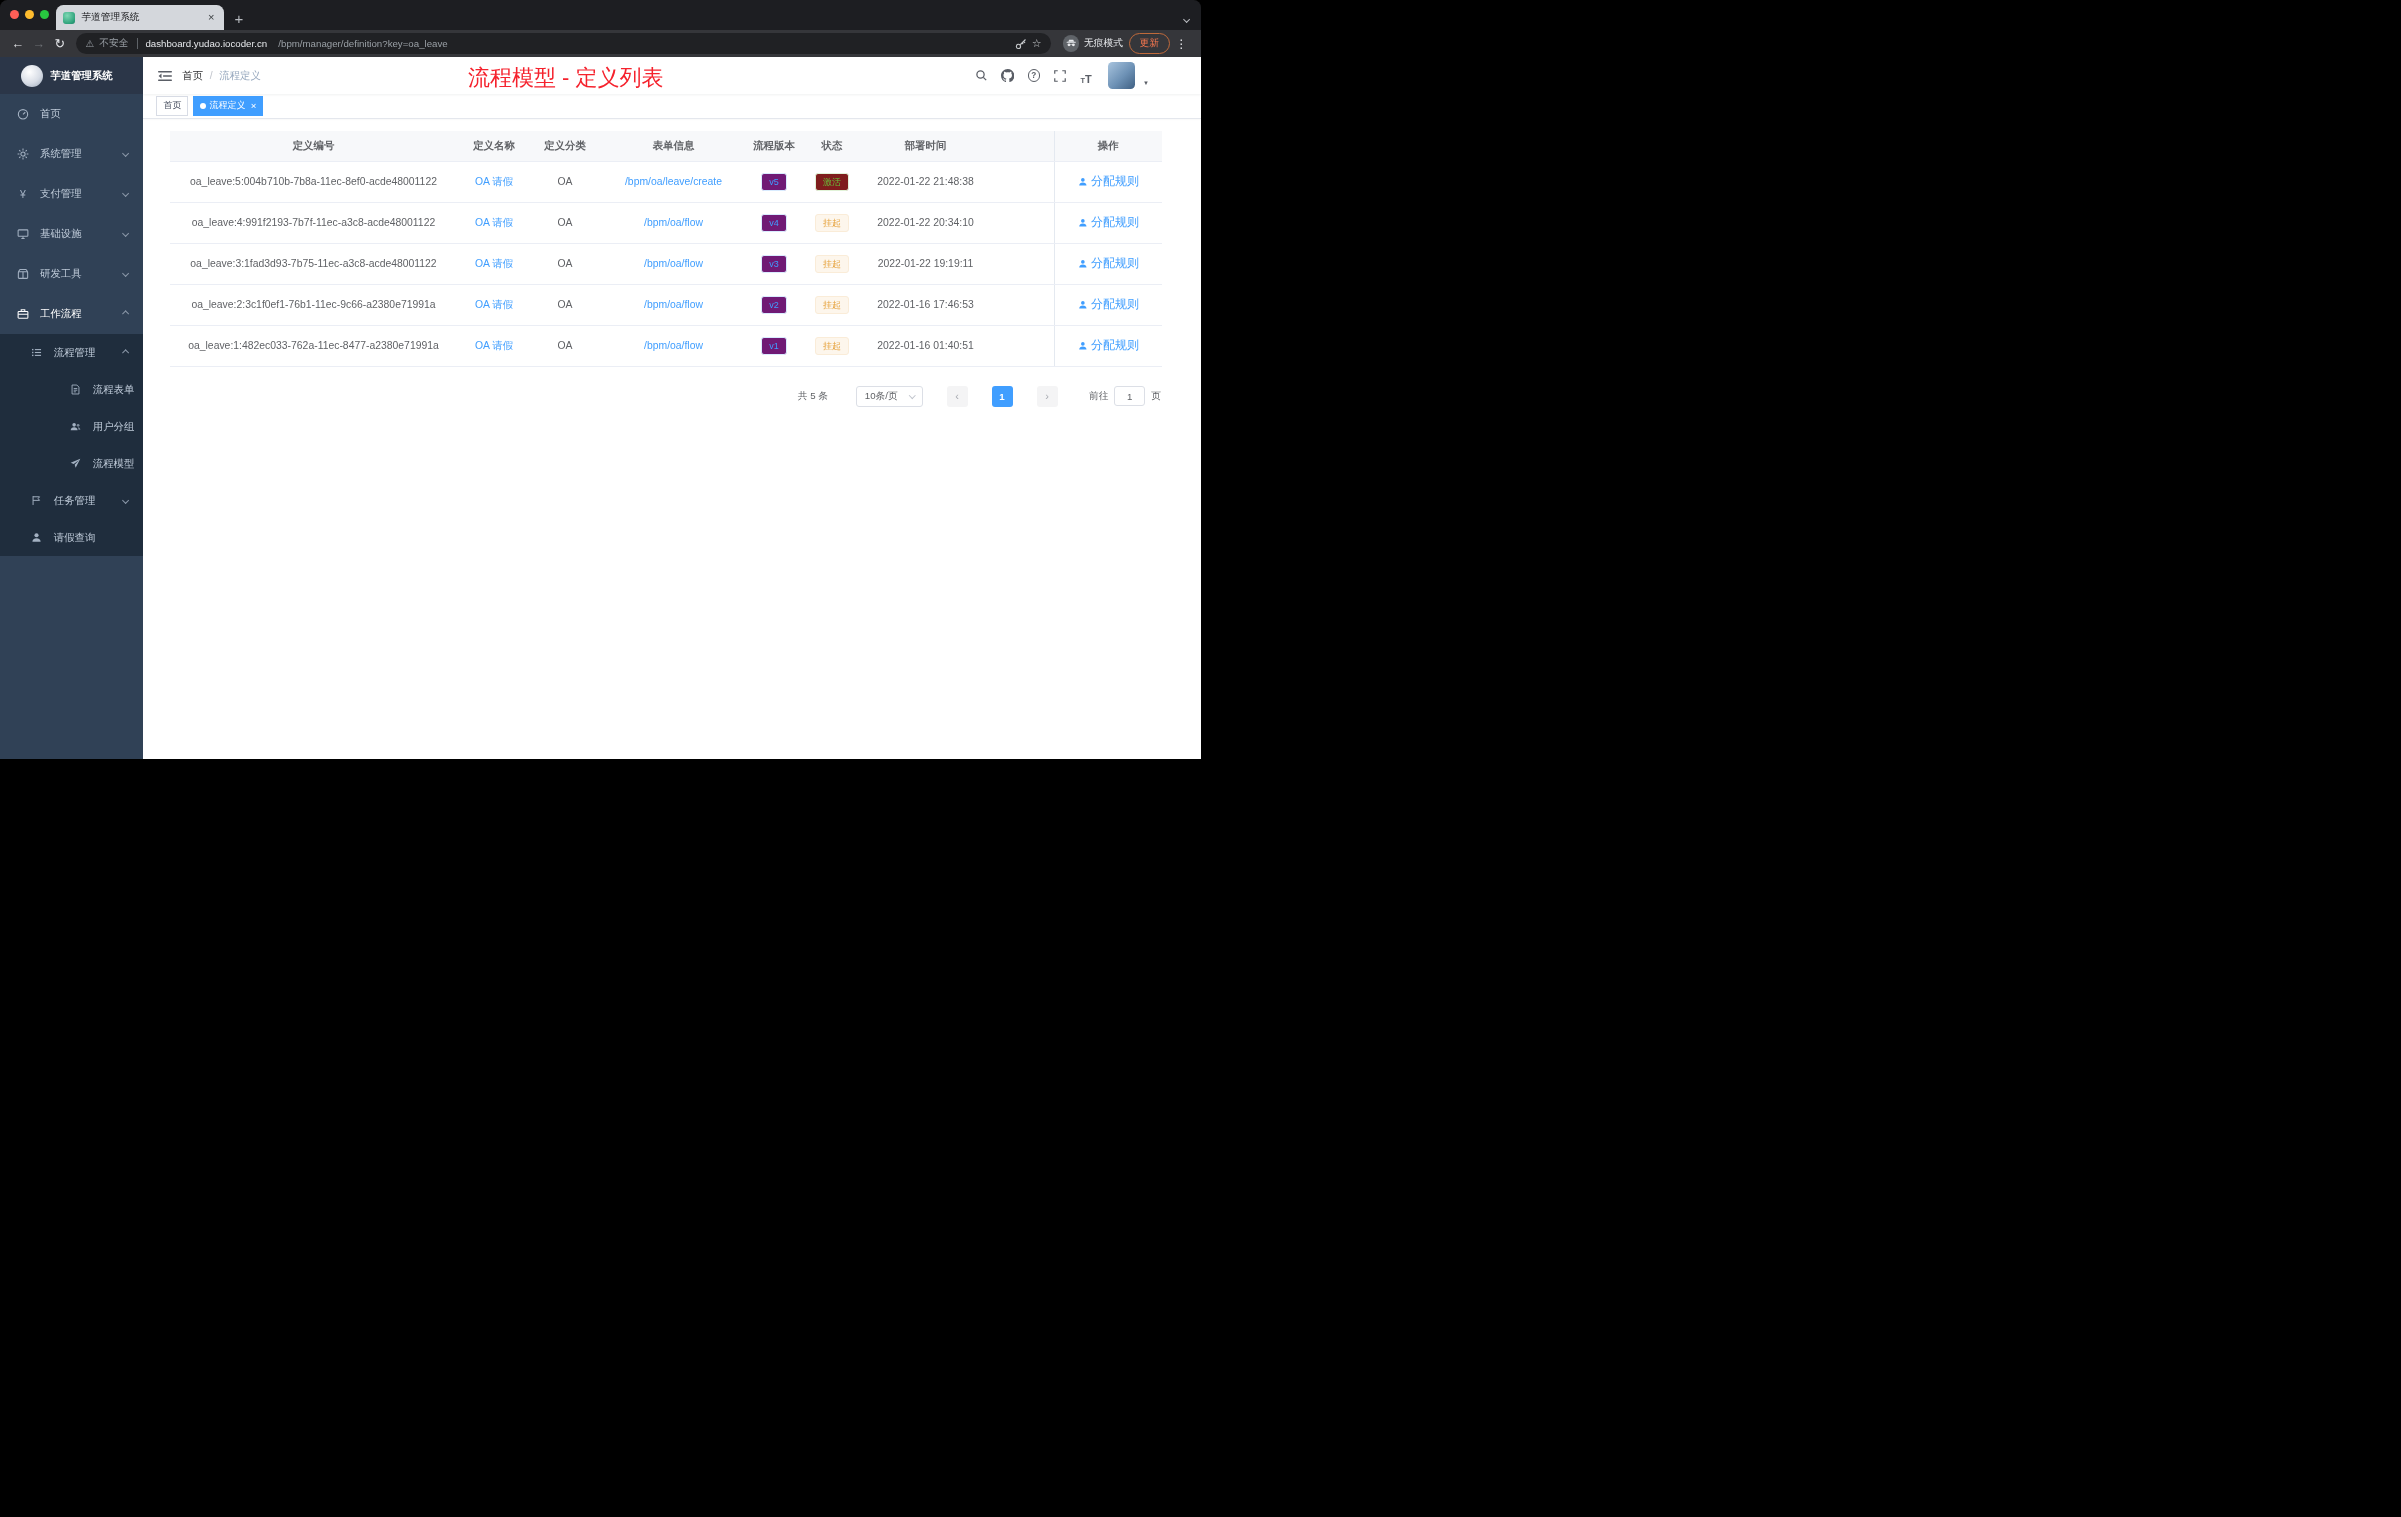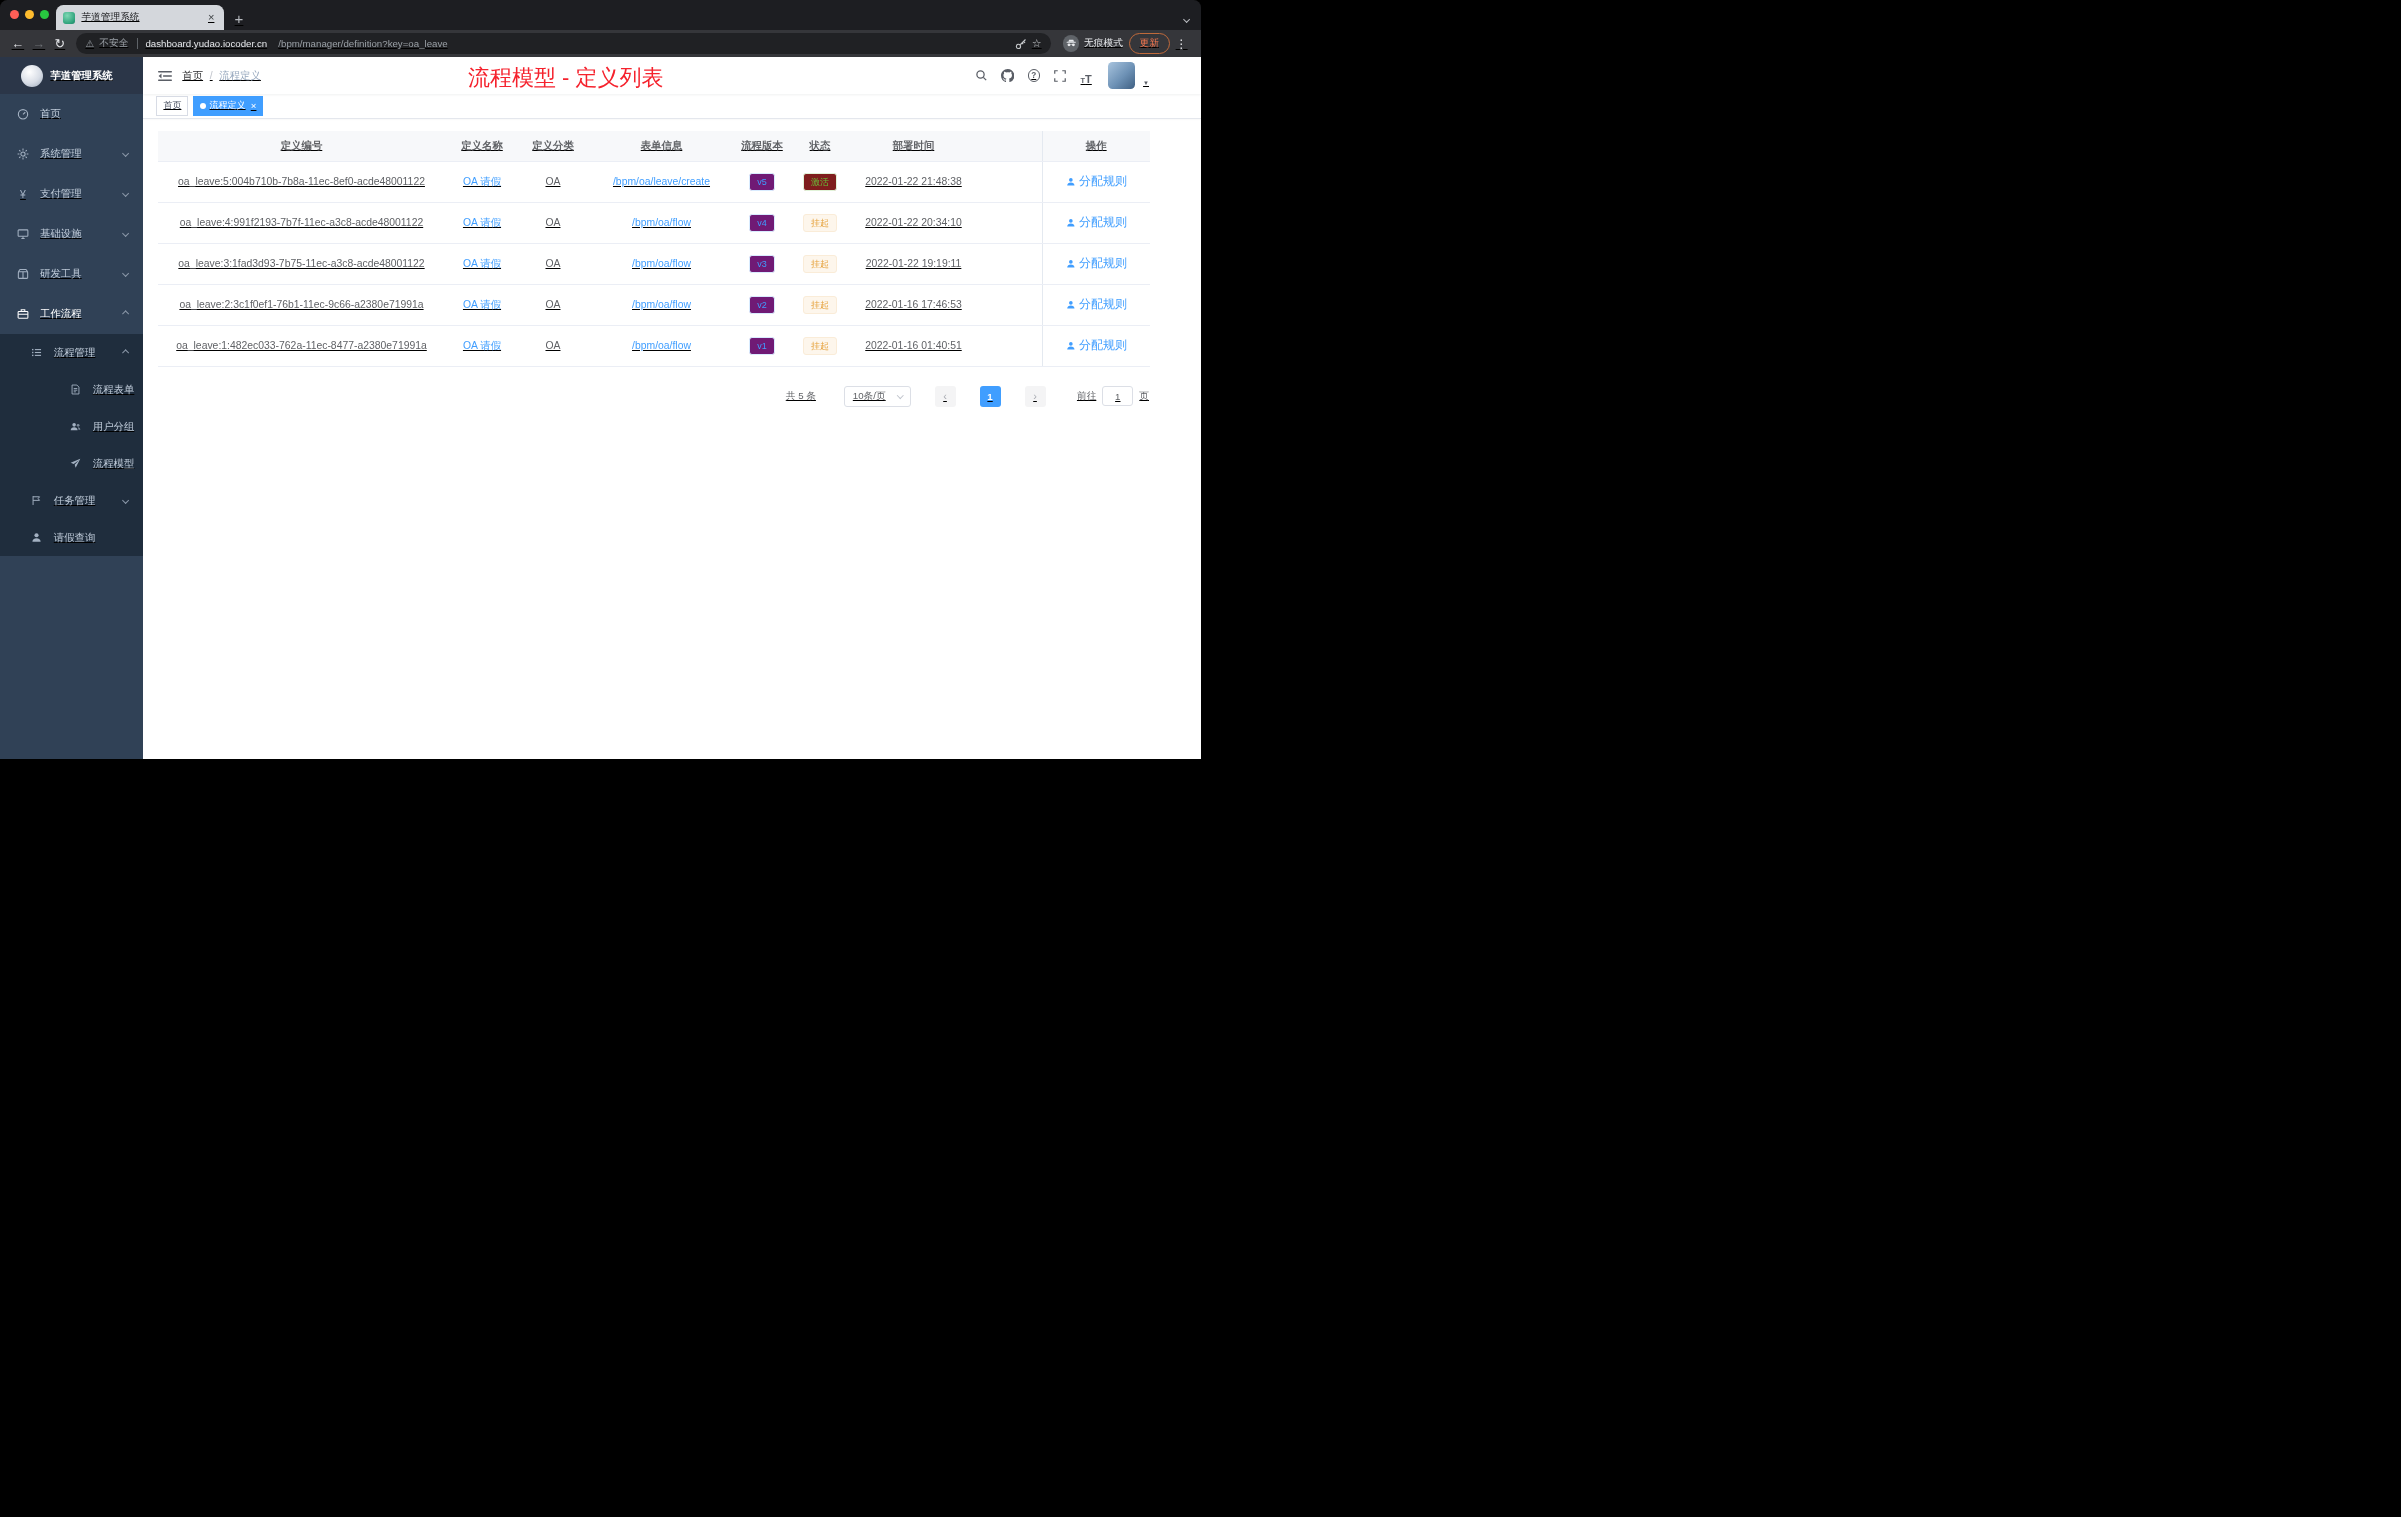--- a/index.html
+++ b/index.html
@@ -1,21 +1,21 @@
 <!DOCTYPE html>
 <html style="font-size:12px"><head>
 <meta charset="utf-8">
 <style>
   * { box-sizing: border-box; margin: 0; padding: 0; }
   body {
     margin: 0; background: #000;
     font-family: "Liberation Sans", "DejaVu Sans", sans-serif;
     width: 1201px; height: 759px; overflow: hidden;
   }
-  .browser { width:1201px; height:759px; display:flex; flex-direction:column; border-radius:7.4px 7.4px 0 0; overflow:hidden;text-decoration:underline; }
+  .browser { width:1201px; height:759px; display:flex; flex-direction:column; border-radius:7.4px 7.4px 0 0; overflow:hidden; }
 
   
   .tabstrip { height:30px; background:#1d1e22; position:relative; display:flex; align-items:flex-end; flex:none; }
   .traffic { position:absolute; left:10.4px; top:10.4px; display:flex; gap:6px; }
   .light { width:9px; height:9px; border-radius:50%; cursor:pointer; }
   .light.r { background:#ff5f57; } .light.y { background:#febc2e; } .light.g { background:#28c840; }
   .tab { margin-left:56px; width:168px; height:25px; background:#d4d7dc; border-radius:7.4px 7.4px 0 0;
          display:flex; align-items:center; padding:0 7.4px; gap:6px; color:#202124; font-size:9.7px; cursor:pointer; }
   .favicon { width:12px; height:12px; border-radius:3px; flex:none;
              background: radial-gradient(circle at 35% 30%, #7fd8b4, #2fa37c 70%, #1d7f66); }
@@ -90,21 +90,21 @@
   
   .tagsbar { height:25px; flex:none; display:flex; align-items:center; gap:4.5px; padding:0 13.4px;
              border-bottom:0.7px solid #e4e7ed; box-shadow:0 0.7px 2.2px 0 rgba(0,0,0,.05); background:#fff; z-index:2; }
   .tagv { height:19.3px; display:inline-flex; align-items:center; gap:3.7px; padding:0 6px; font-size:9px;
           border:0.7px solid #d8dce5; background:#fff; color:#495060; cursor:pointer; }
   .tagv.active { background:#409eff; border-color:#409eff; color:#fff; }
   .tag-dot { width:6px; height:6px; border-radius:50%; background:#fff; }
   .tag-close { font-size:9.7px; line-height:1; margin-left:1.5px; }
 
   
-  .content { flex:1; padding:12px 28px 12px 15px; overflow:auto; background:#fff; }
+  .content { flex:1; padding:12px 28px 12px 15px; overflow:auto; background:#fff;margin-left:12px; }
   table { width:991px; border-collapse:collapse; table-layout:fixed; }
   thead th { height:30px; background:#f7f8fa; color:#606266; font-size:10.4px; font-weight:bold;
              text-align:center; border-bottom:0.7px solid #ebeef5; }
   tbody td { height:41px; text-align:center; font-size:10.4px; color:#606266; border-bottom:0.7px solid #ebeef5;
              white-space:nowrap; overflow:hidden; }
   th.op, td.op { border-left:0.7px solid #e4e9f0; }
   .link { color:#409eff; cursor:pointer; text-decoration:none; }
   .eltag { display:inline-block; padding:0 7.4px; height:18px; line-height:16.3px; border:0.7px solid; border-radius:3px; font-size:9px; }
   .tag-ver  { background:#701a75; border-color:#d9ecff; color:#409eff; }
   .tag-succ { background:#7f1d1d; border-color:#e1f3d8; color:#67c23a;text-align:center; }

